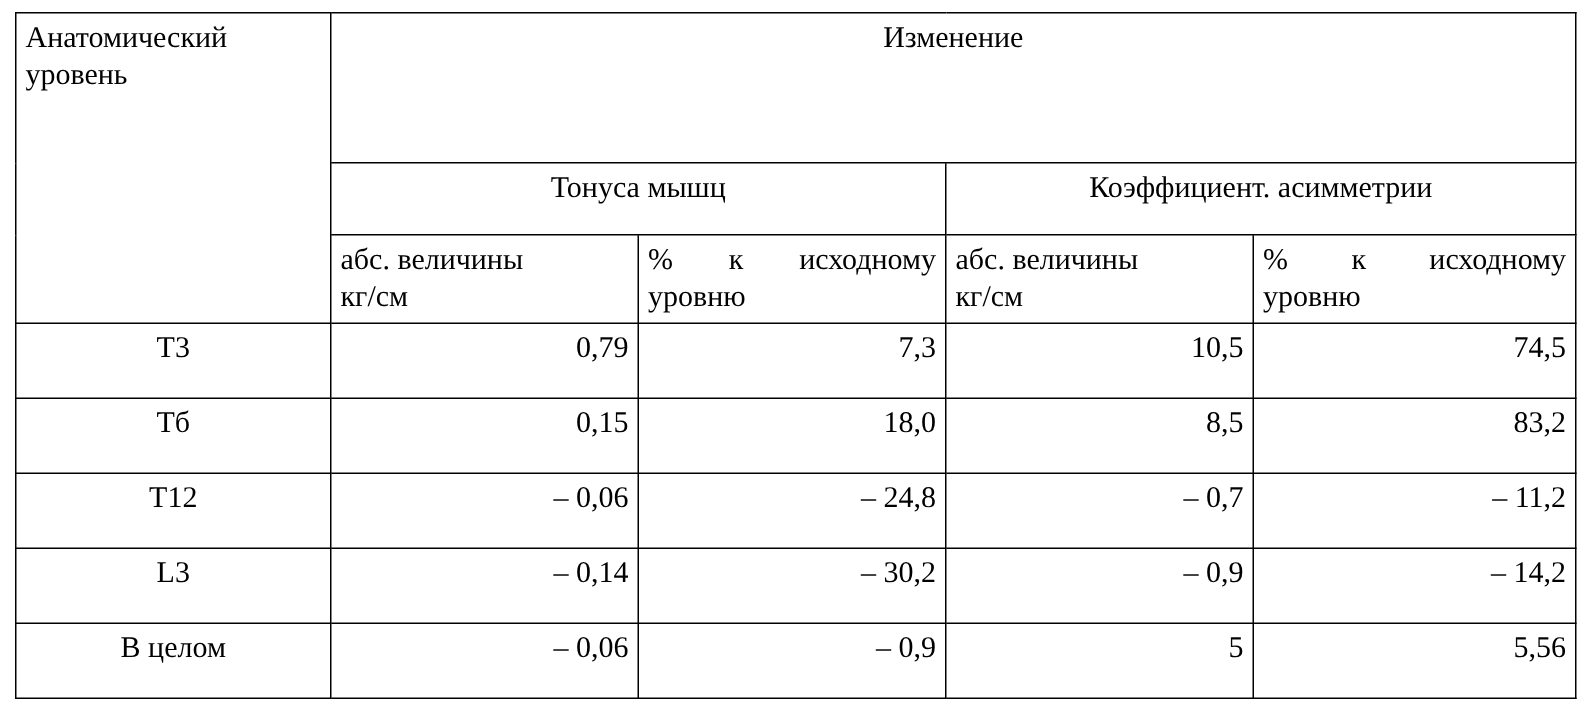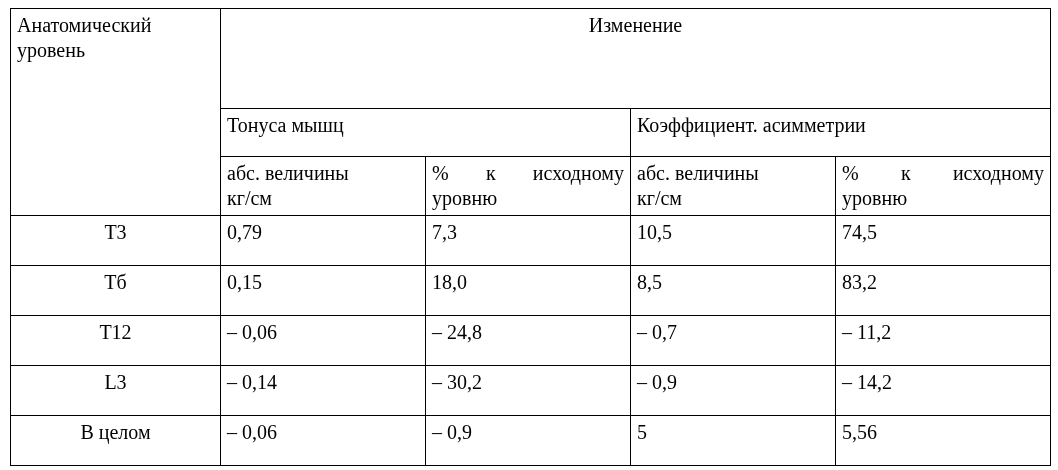--- a/index.html
+++ b/index.html
@@ -39,21 +39,21 @@
     height: 100px;
     text-align: left;
   }
   .hdr-change {
     text-align: center;
     height: 100px;
     padding-top: 10px;
     margin-top: 44px;
   }
   .hdr-group {
-    text-align: left;
+    text-align: center;
     height: 48px;
     padding-top: 9px;
     margin-left: 44px;
   }
   .hdr-sub {
     text-align: left;
     height: 58px;
     padding-top: 6px;
     hyphens: none;
   }
@@ -66,21 +66,21 @@
     text-align: left;
     text-align-last: left;
   }
   
   .row-label {
     text-align: center;
     height: 50px;
     padding-top: 6px;
   }
   .num {
-    text-align: left;
+    text-align: right;
     height: 50px;
     padding-top: 6px;
   }
   .col-level { width: 210px; }
   .col-abs1  { width: 205px; }
   .col-pct1  { width: 205px; }
   .col-abs2  { width: 205px; }
   .col-pct2  { width: 215px; }
 </style>
 </head>

